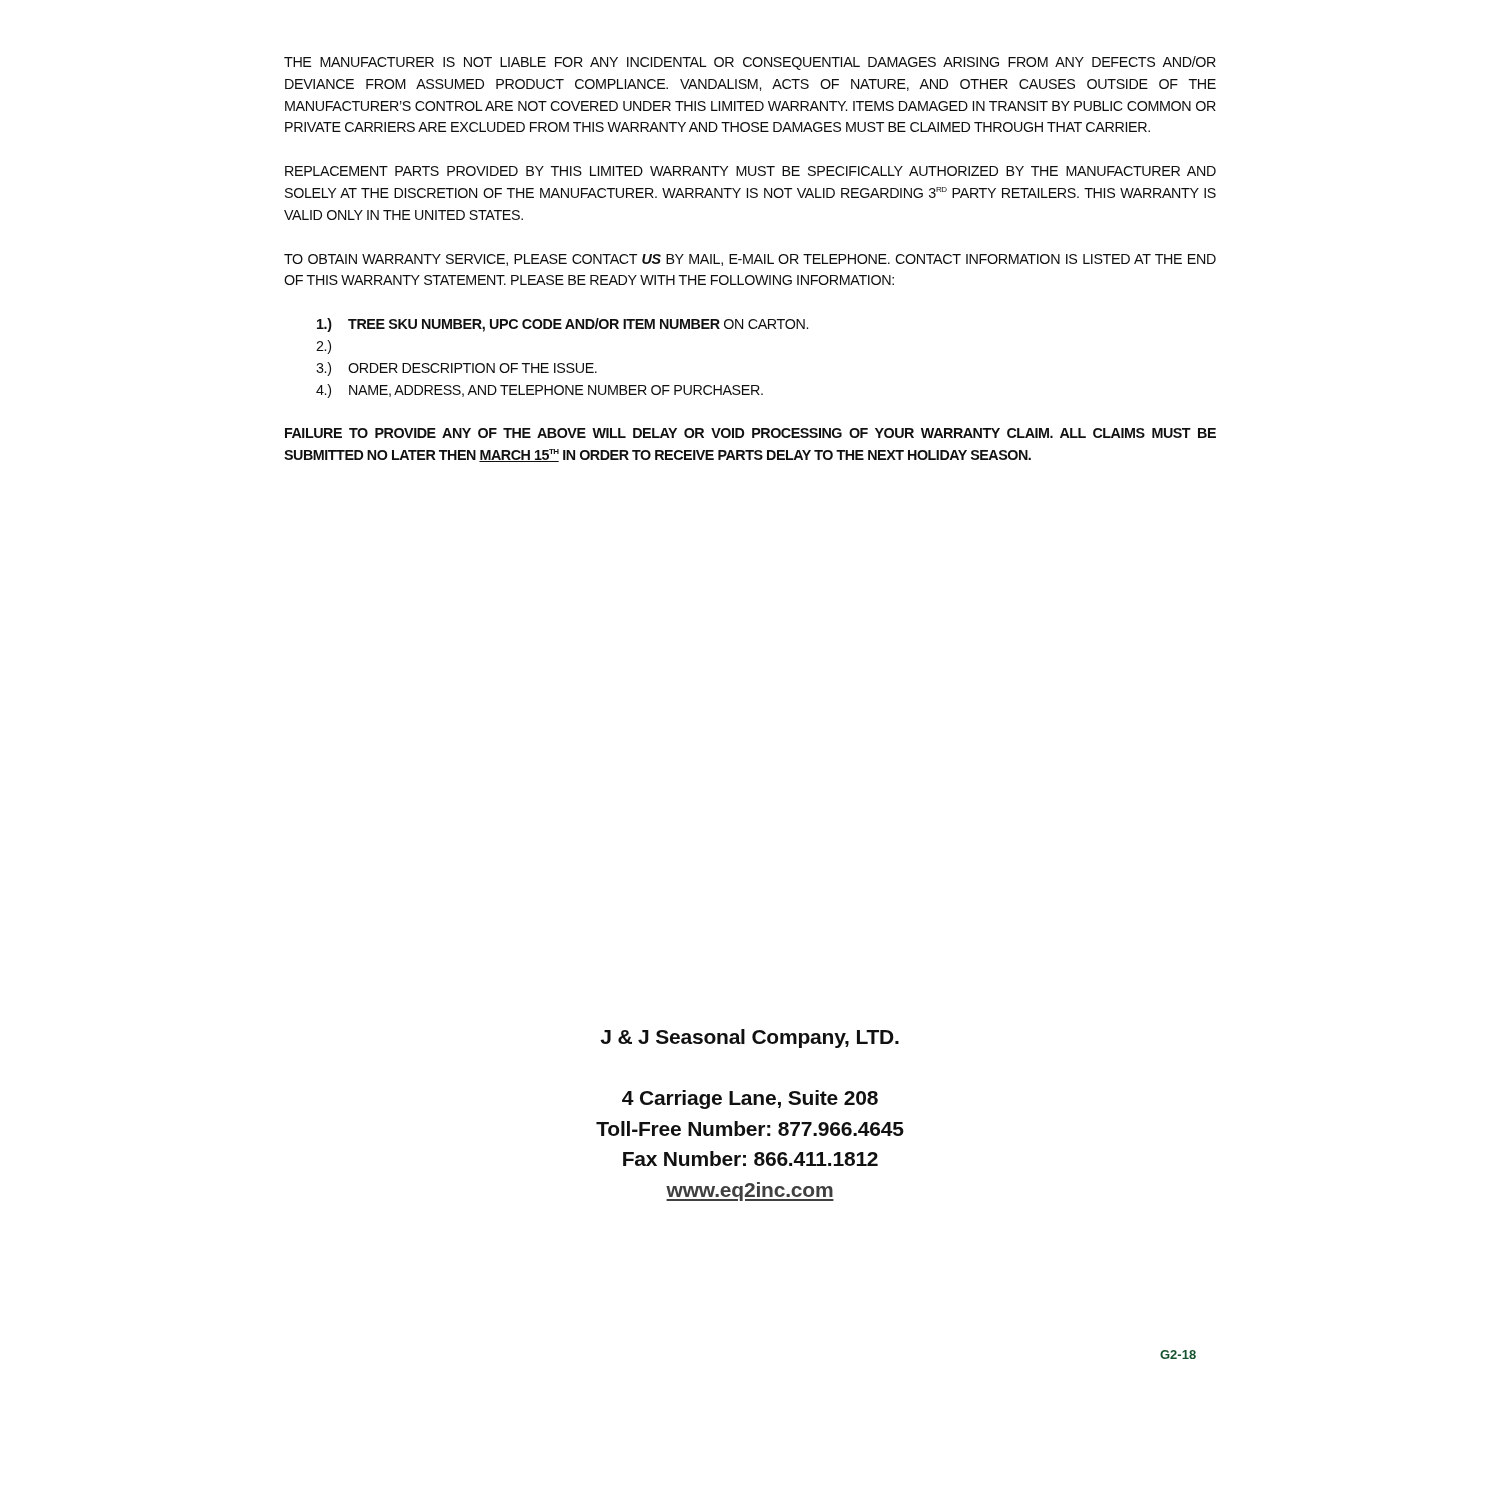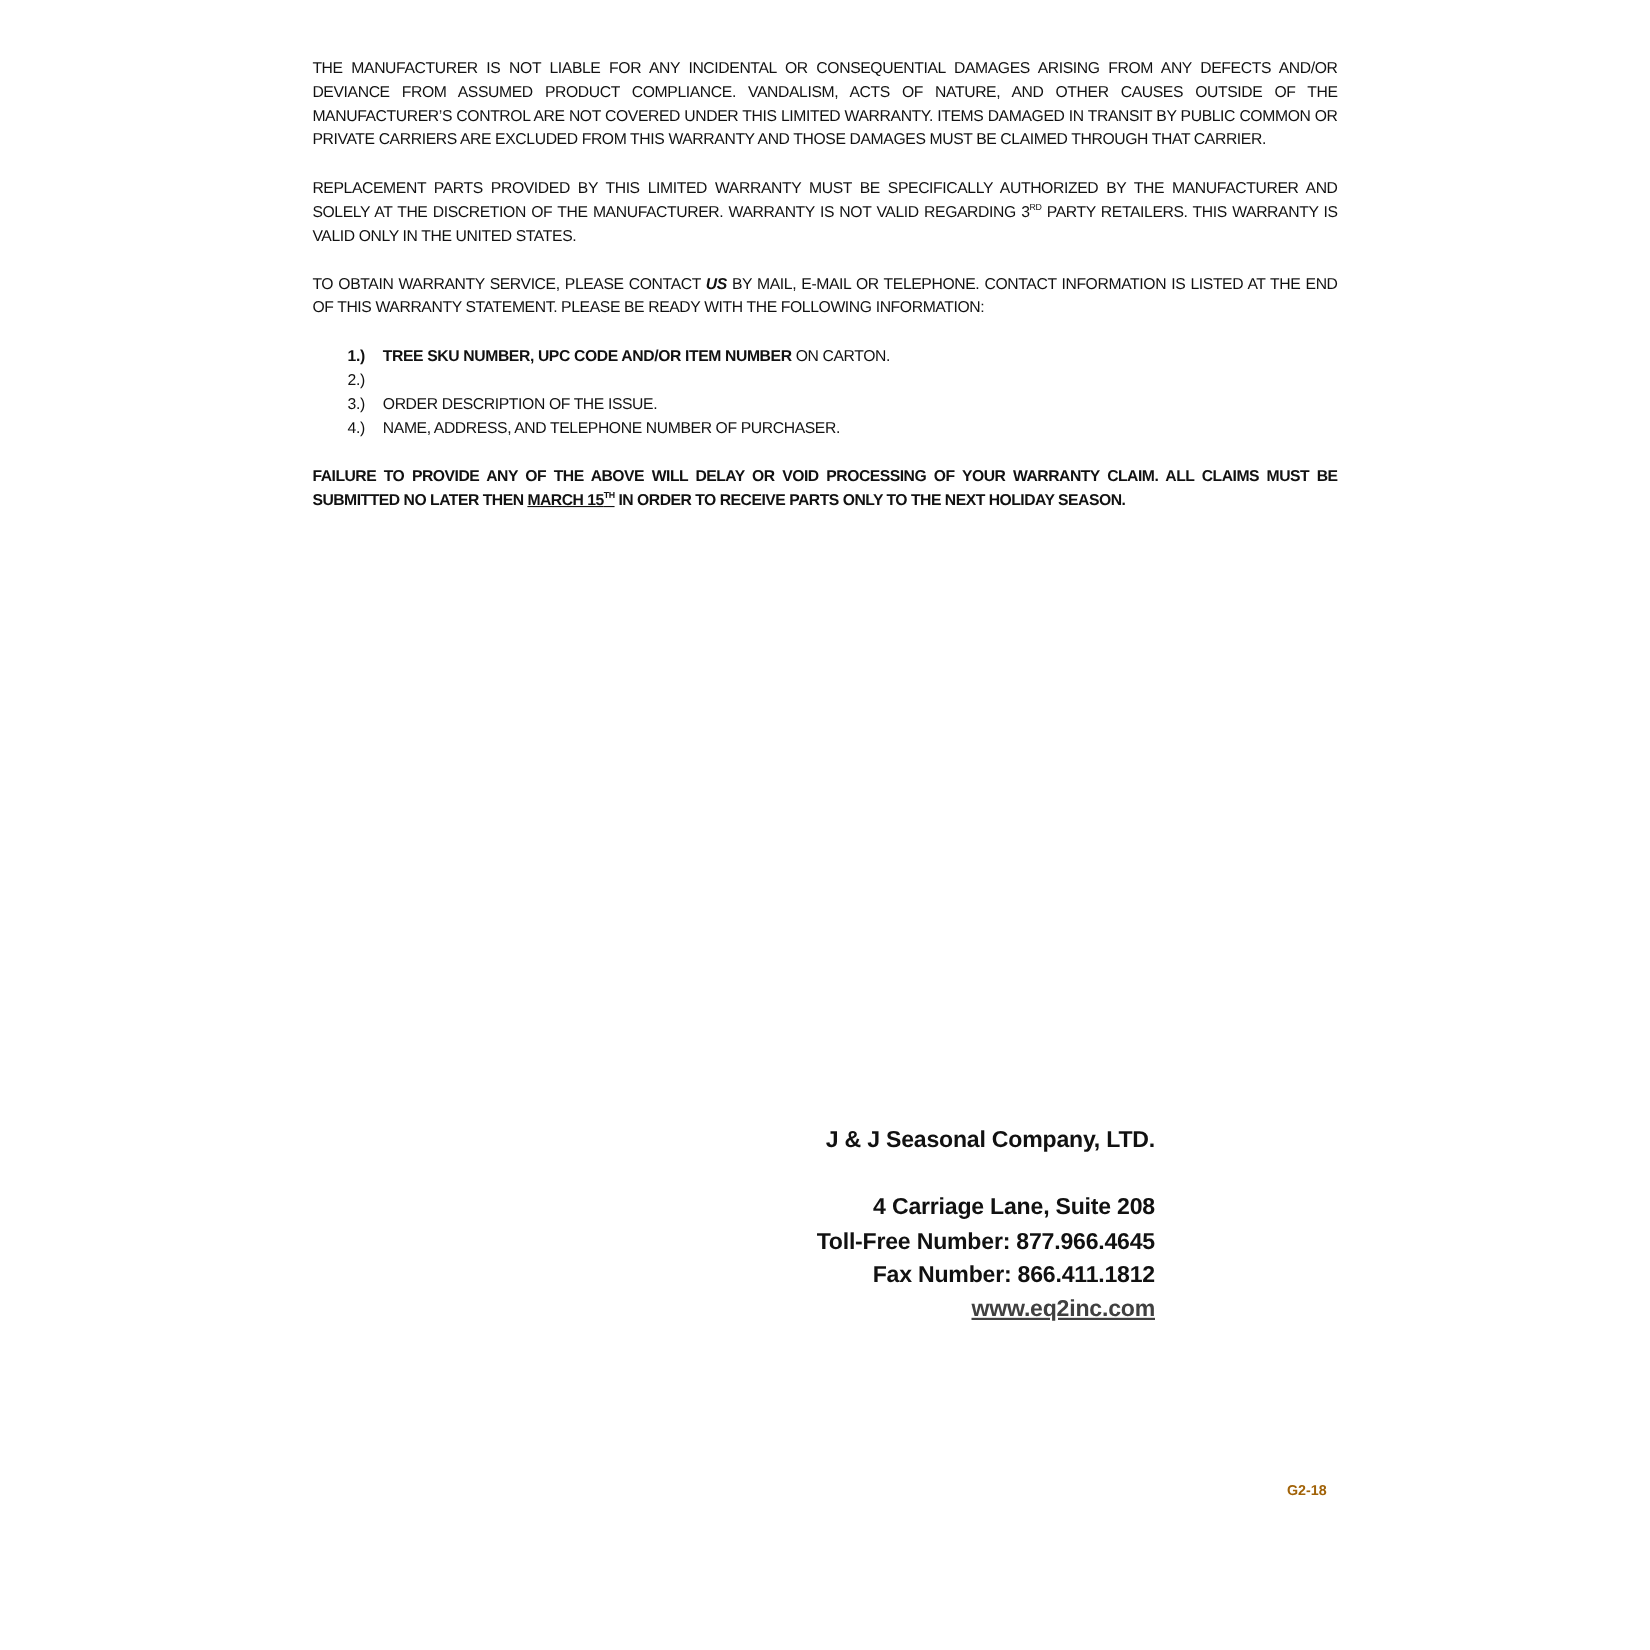--- a/index.html
+++ b/index.html
@@ -9,26 +9,26 @@
       letter-spacing: -0.35px; }
     .para { margin: 0 0 22px 0; text-align: justify; text-align-last: left; }
     sup { font-size: 8px; line-height: 0; vertical-align: 6px; }
     .b { font-weight: bold; }
     .bi { font-weight: bold; font-style: italic; }
     .u { text-decoration: underline; }
     ol.req { list-style: none; margin: 0 0 22px 0; padding: 0 0 0 32px; }
     ol.req li { display: flex; }
     ol.req .num { width: 32px; flex: 0 0 32px; }
     .failure { font-weight: bold; margin: 0; letter-spacing: -0.45px; text-align: justify; }
-    .contact { position: absolute; left: 450px; width: 600px; top: 1022px; text-align: right;
+    .contact { position: absolute; left: 450px; width: 600px; top: 1022px; text-align: center;
       font-family: "Liberation Sans", sans-serif; font-weight: bold; font-size: 21px; line-height: 30.5px; color: #111; letter-spacing: -0.2px; }
     .contact .gap { height: 30.5px; }
     .contact a { color: #404040; text-decoration: underline; }
-    .code { position: absolute; left: 1160px; width: 56px; top: 1347px; text-align: center;
-      font-family: "Liberation Sans", sans-serif; font-weight: bold; font-size: 13px; color: #a16207; }
+    .code { position: absolute; left: 1160px; width: 56px; top: 1347px; text-align: left;
+      font-family: "Liberation Sans", sans-serif; font-weight: bold; font-size: 13px; color: #14532d; }
   </style>
 </head>
 <body>
 
 <div class="page">
   <p class="para"><span>THE MANUFACTURER IS NOT LIABLE FOR ANY INCIDENTAL OR CONSEQUENTIAL DAMAGES ARISING FROM ANY DEFECTS AND/OR DEVIANCE FROM ASSUMED PRODUCT COMPLIANCE.  VANDALISM, ACTS OF NATURE, AND OTHER CAUSES OUTSIDE OF THE MANUFACTURER’S CONTROL ARE NOT COVERED UNDER THIS LIMITED WARRANTY.  ITEMS DAMAGED IN TRANSIT BY PUBLIC COMMON OR PRIVATE CARRIERS ARE EXCLUDED FROM THIS WARRANTY AND THOSE DAMAGES MUST BE CLAIMED THROUGH THAT CARRIER.</span></p>
 
   <p class="para"><span>REPLACEMENT PARTS PROVIDED BY THIS LIMITED WARRANTY MUST BE SPECIFICALLY AUTHORIZED BY THE MANUFACTURER AND SOLELY AT THE DISCRETION OF THE MANUFACTURER.  WARRANTY IS NOT VALID REGARDING 3</span><sup>RD</sup><span> PARTY RETAILERS. THIS WARRANTY IS VALID ONLY IN THE UNITED STATES.</span></p>
 
   <p class="para"><span>TO OBTAIN WARRANTY SERVICE, PLEASE CONTACT </span><span class="bi">US</span><span> BY MAIL, E-MAIL OR TELEPHONE.  CONTACT INFORMATION IS LISTED AT THE END OF THIS WARRANTY STATEMENT.  PLEASE BE READY WITH THE FOLLOWING INFORMATION:</span></p>
@@ -44,21 +44,21 @@
     <li>
         <span class="num">3.)</span>
         <span><span>ORDER DESCRIPTION OF THE ISSUE.</span></span>
       </li>
     <li>
         <span class="num">4.)</span>
         <span><span>NAME, ADDRESS, AND TELEPHONE NUMBER OF PURCHASER.</span></span>
       </li>
   </ol>
 
-  <p class="failure"><span>FAILURE TO PROVIDE ANY OF THE ABOVE WILL DELAY OR VOID PROCESSING OF YOUR WARRANTY CLAIM. ALL CLAIMS MUST BE SUBMITTED NO LATER THEN </span><span class="u"><span>MARCH 15</span><sup>TH</sup></span><span> IN ORDER TO RECEIVE PARTS ONLY TO THE NEXT HOLIDAY SEASON.</span></p>
+  <p class="failure"><span>FAILURE TO PROVIDE ANY OF THE ABOVE WILL DELAY OR VOID PROCESSING OF YOUR WARRANTY CLAIM. ALL CLAIMS MUST BE SUBMITTED NO LATER THEN </span><span class="u"><span>MARCH 15</span><sup>TH</sup></span><span> IN ORDER TO RECEIVE PARTS DELAY TO THE NEXT HOLIDAY SEASON.</span></p>
 </div>
 
 <div class="contact">
   <div>J &amp; J Seasonal Company, LTD.</div>
   <div class="gap"></div>
   <div>4 Carriage Lane, Suite 208</div>
   <div>Toll-Free Number: 877.966.4645</div>
   <div>Fax Number: 866.411.1812</div>
   <div><a>www.eq2inc.com</a></div>
 </div>

